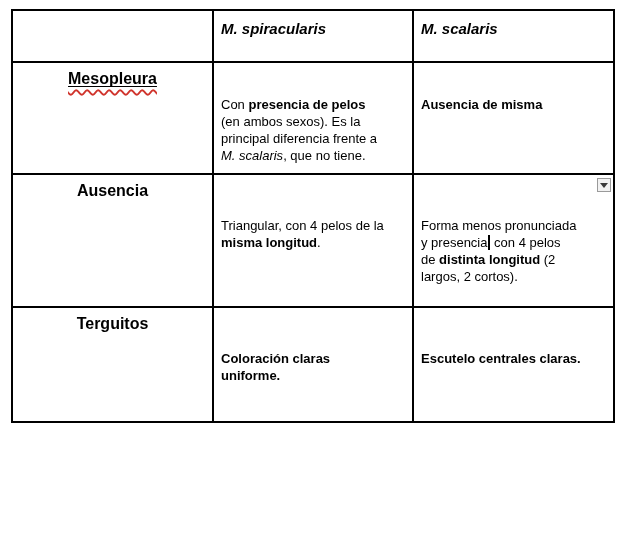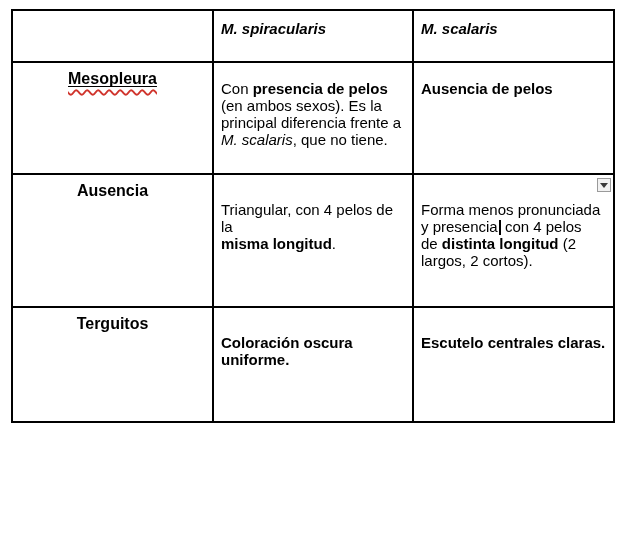--- a/index.html
+++ b/index.html
@@ -41,22 +41,22 @@
     font-style: italic;
   }
   td.label-cell {
     padding: 7px 6px 4px 6px;
     text-align: center;
     font-size: 16px;
     font-weight: bold;
     line-height: 17px;
   }
   td.body-cell {
-    padding: 0 7px 4px 7px;
-    font-size: 15px;
+    padding: 16px 7px 4px 7px;
+    font-size: 13px;
     line-height: 17px;
     position: relative;
     margin-left: 16px;
   }
   td.pad-a .para { padding-top: 17px; }
   td.pad-b .para { padding-top: 26px; }
   .para { white-space: pre-wrap; }
 
   .seg-bold { font-weight: bold; }
   .seg-italic { font-style: italic; }
@@ -127,21 +127,21 @@
       <td class="label-cell">
         <span class="spell-wavy"><span class="ul">Mesopleura</span></span>
       </td>
       <td class="body-cell pad-a">
         <div class="para"><span class="seg-normal">Con </span><span class="seg-bold">presencia de pelos</span><span class="seg-normal">
 (en ambos sexos). Es la
 principal diferencia frente a
 </span><span class="seg-italic">M. scalaris</span><span class="seg-normal">, que no tiene.</span></div>
       </td>
       <td class="body-cell pad-a">
-        <div class="para"><span class="seg-bold">Ausencia de pelos</span></div>
+        <div class="para"><span class="seg-bold">Ausencia de misma</span></div>
       </td>
     </tr>
 
     <tr class="r-1">
       <td class="label-cell">
         <span>Ausencia</span>
       </td>
       <td class="body-cell pad-b">
         <div class="para"><span class="seg-normal">Triangular, con 4 pelos de la
 </span><span class="seg-bold">misma longitud</span><span class="seg-normal">.</span></div>
@@ -156,21 +156,21 @@
 largos, 2 cortos).</span></div>
       </td>
     </tr>
 
 
     <tr class="r-3">
       <td class="label-cell">
         <span>Terguitos</span>
       </td>
       <td class="body-cell pad-b">
-        <div class="para"><span class="seg-bold">Coloración oscura
+        <div class="para"><span class="seg-bold">Coloración claras
 uniforme.</span></div>
       </td>
       <td class="body-cell pad-b">
         <div class="para"><span class="seg-bold">Escutelo centrales claras.</span></div>
       </td>
     </tr>
   </tbody>
     </table>
 </div>
 

